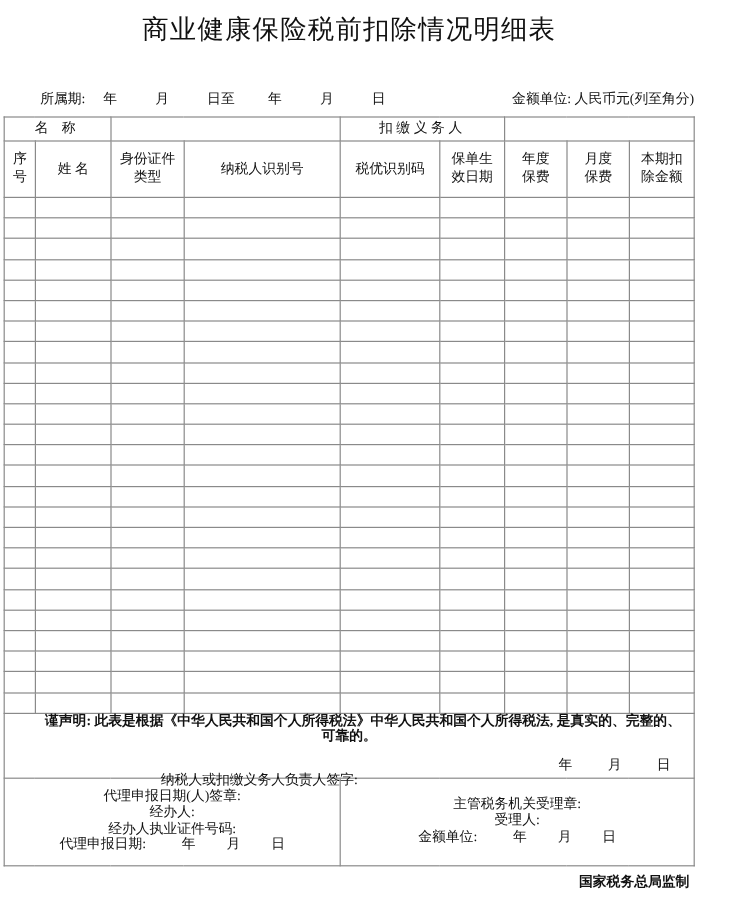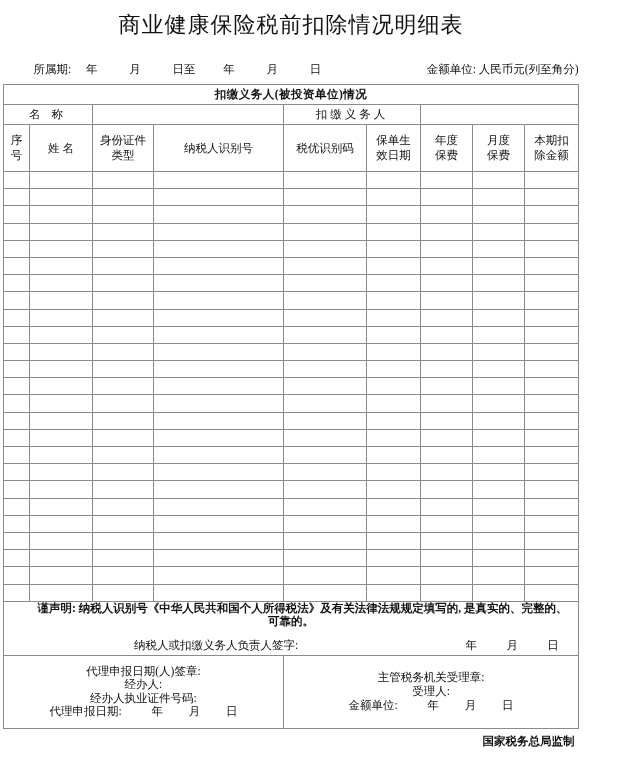--- a/index.html
+++ b/index.html
@@ -31,21 +31,21 @@
     padding-bottom: 0;
     font-weight: normal;
     font-family: "Liberation Serif", "DejaVu Serif", serif;
     white-space: nowrap;
   }
 
   
   .meta-line {
     position: relative;
     width: 575px;
-    margin: 22px auto 4px auto;
+    margin: 35px auto 4px auto;
     height: 18px;
     font-size: 11.5px;
   }
   .meta-period {
     position: absolute;
     left: 30px;
     top: 0;
     white-space: nowrap;
   }
   .meta-period .lbl { margin-right: 12px; }
@@ -111,21 +111,21 @@
     display: block;
     position: relative;
     margin-top: 10px;
     font-weight: bold;
     text-indent: 0;
     height: 16px;
   }
   .sign-row .sig {
     position: absolute;
     left: 130px;
-    top: 0;
+    top: 12px;
     white-space: nowrap;
     font-weight: normal;
   }
   .sign-row .dates {
     position: absolute;
     right: 6px;
     top: 0;
     white-space: nowrap;
     font-weight: normal;
   }
@@ -187,23 +187,20 @@
       <col style="width:61px">
       <col style="width:130px">
       <col style="width:83px">
       <col style="width:54px">
       <col style="width:52px">
       <col style="width:52px">
       <col style="width:54px">
     </colgroup>
     <tbody>
       <tr>
-        <td class="band" colspan="9">扣缴义务人(被投资单位)情况</td>
-      </tr>
-      <tr>
         <td class="agent-label name-label" colspan="2">名  称</td>
         <td class="agent-label" colspan="2"></td>
         <td class="agent-label" colspan="2">扣缴义务人</td>
         <td class="agent-label" colspan="3"></td>
       </tr>
       <tr>
         <td class="colhead">
           <span class="two-line">序</span>
           <span class="two-line">号</span>
         </td>
@@ -510,21 +507,21 @@
           <td></td>
           <td></td>
           <td></td>
           <td></td>
           <td></td>
         </tr>
       </tbody>
     <tfoot>
       <tr>
         <td class="declare" colspan="9">
-          <p>谨声明: 纳税人识别号《中华人民共和国个人所得税法》及有关法律法规规定填写的, 是真实的、完整的、</p>
+          <p>谨声明: 此表是根据《中华人民共和国个人所得税法》中华人民共和国个人所得税法, 是真实的、完整的、</p>
           <p style="text-indent:0">可靠的。</p>
           <div class="sign-row">
             <span class="sig">纳税人或扣缴义务人负责人签字:</span>
             <span class="dates">
               <span>年</span>
               <span>月</span>
               <span>日</span>
             </span>
           </div>
         </td>

